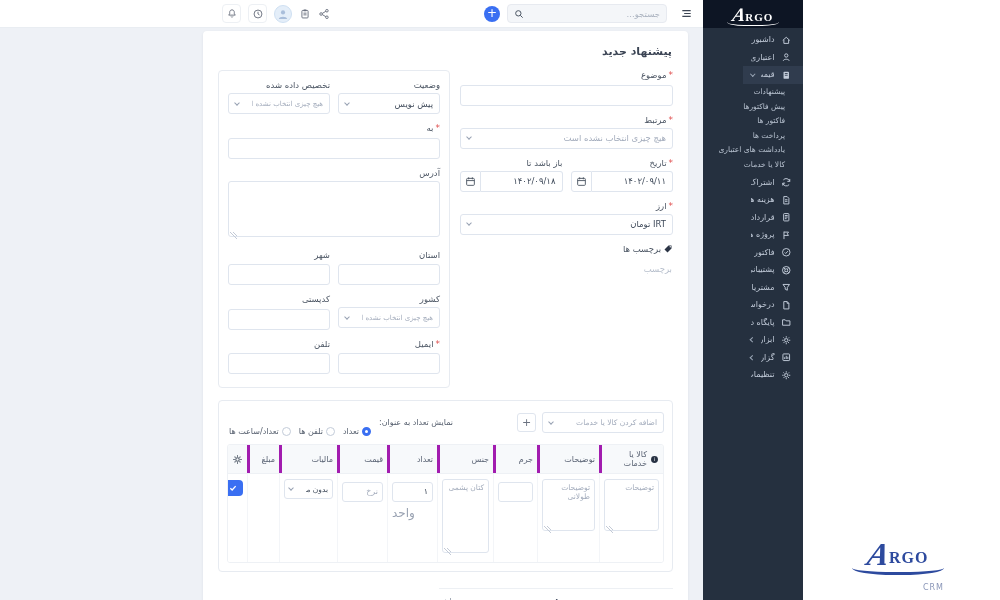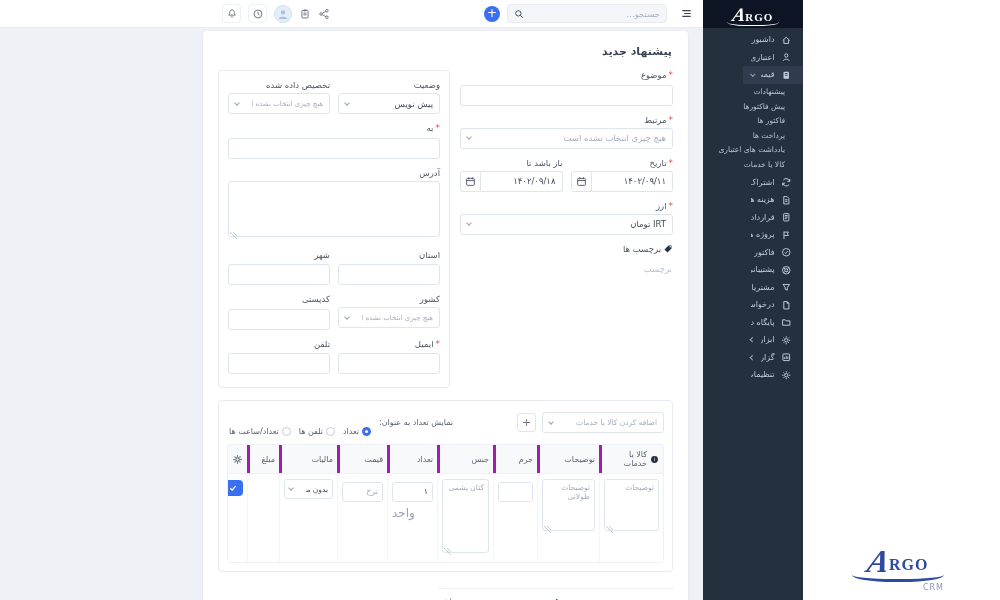--- a/index.html
+++ b/index.html
@@ -109,21 +109,21 @@
   .s-lbl{overflow:hidden;font-size:8px;}
   .s-item .chev{margin-right:auto;width:3.5px;height:3.5px;border-width:0 1px 1px 0;color:#9aa6b6;}
   .s-sub{padding:1px 0 2px;}
   .s-subitem{height:14.5px;display:flex;align-items:center;padding-right:18px;font-size:7.5px;color:#b7c1cf;cursor:pointer;white-space:nowrap;}
   
   .wm{position:absolute;right:52px;bottom:8px;width:100px;direction:ltr;}
   .wm-row{display:flex;align-items:flex-end;justify-content:center;}
   .wm-a{font-family:"Liberation Serif","DejaVu Serif",serif;font-style:italic;font-weight:bold;font-size:32px;line-height:.8;color:var(--brand-blue);transform:skew(-12deg);}
   .wm-rgo{font-family:"Liberation Serif","DejaVu Serif",serif;font-weight:bold;font-size:16px;letter-spacing:1px;color:var(--brand-blue);margin-bottom:1px;}
   .wm-swoosh{width:92px;height:7px;margin:0 auto;border-bottom:3px solid var(--brand-blue);border-radius:0 0 100% 100%/0 0 220% 220%;}
-  .wm-crm{display:block;text-align:right;font-size:8px;letter-spacing:1px;color:#8a96b8;margin-top:1px;padding-right:4px;}
+  .wm-crm{display:block;text-align:right;font-size:8px;letter-spacing:1px;color:#8a96b8;margin-top:8px;padding-right:4px;}
 </style>
 </head>
 <body>
 
 <div class="stage">
   <div class="app">
     <div class="main">
 
       <header class="topbar">
         <button class="icon-btn boxed">

